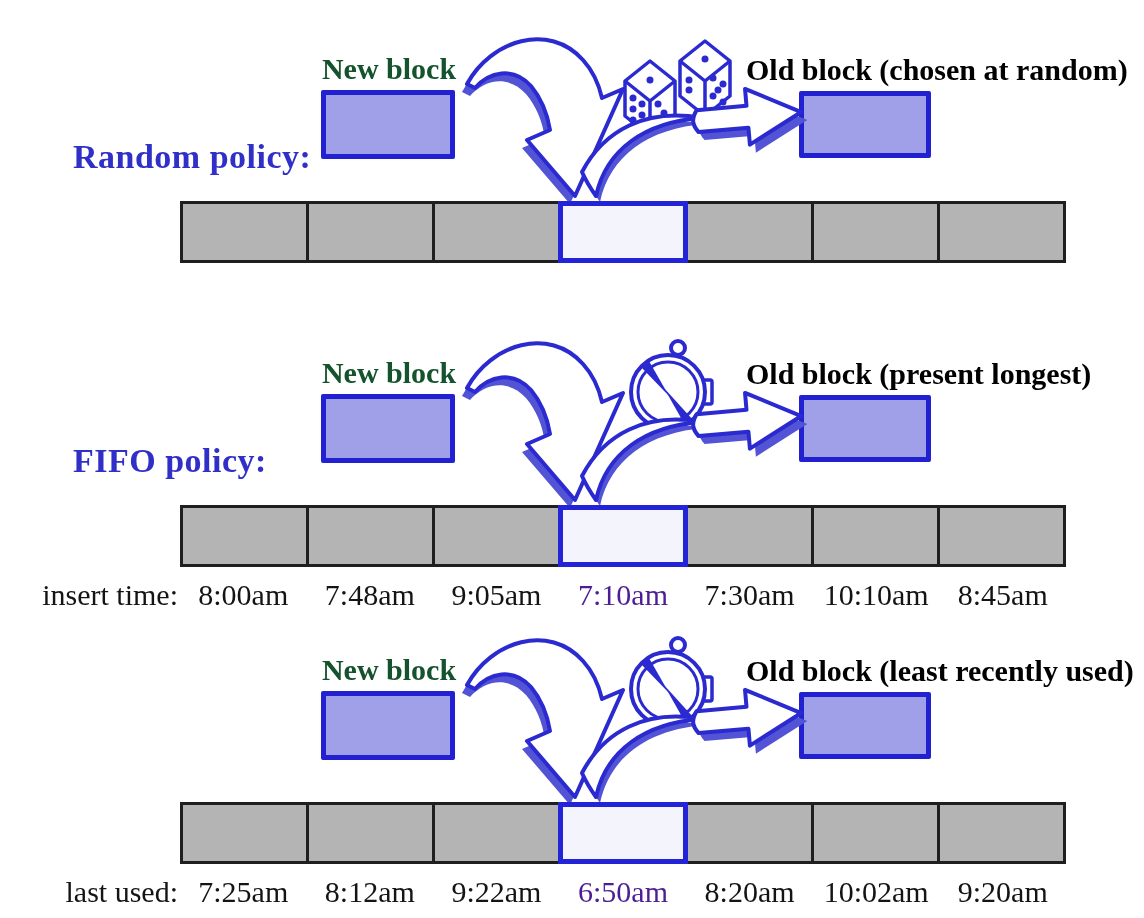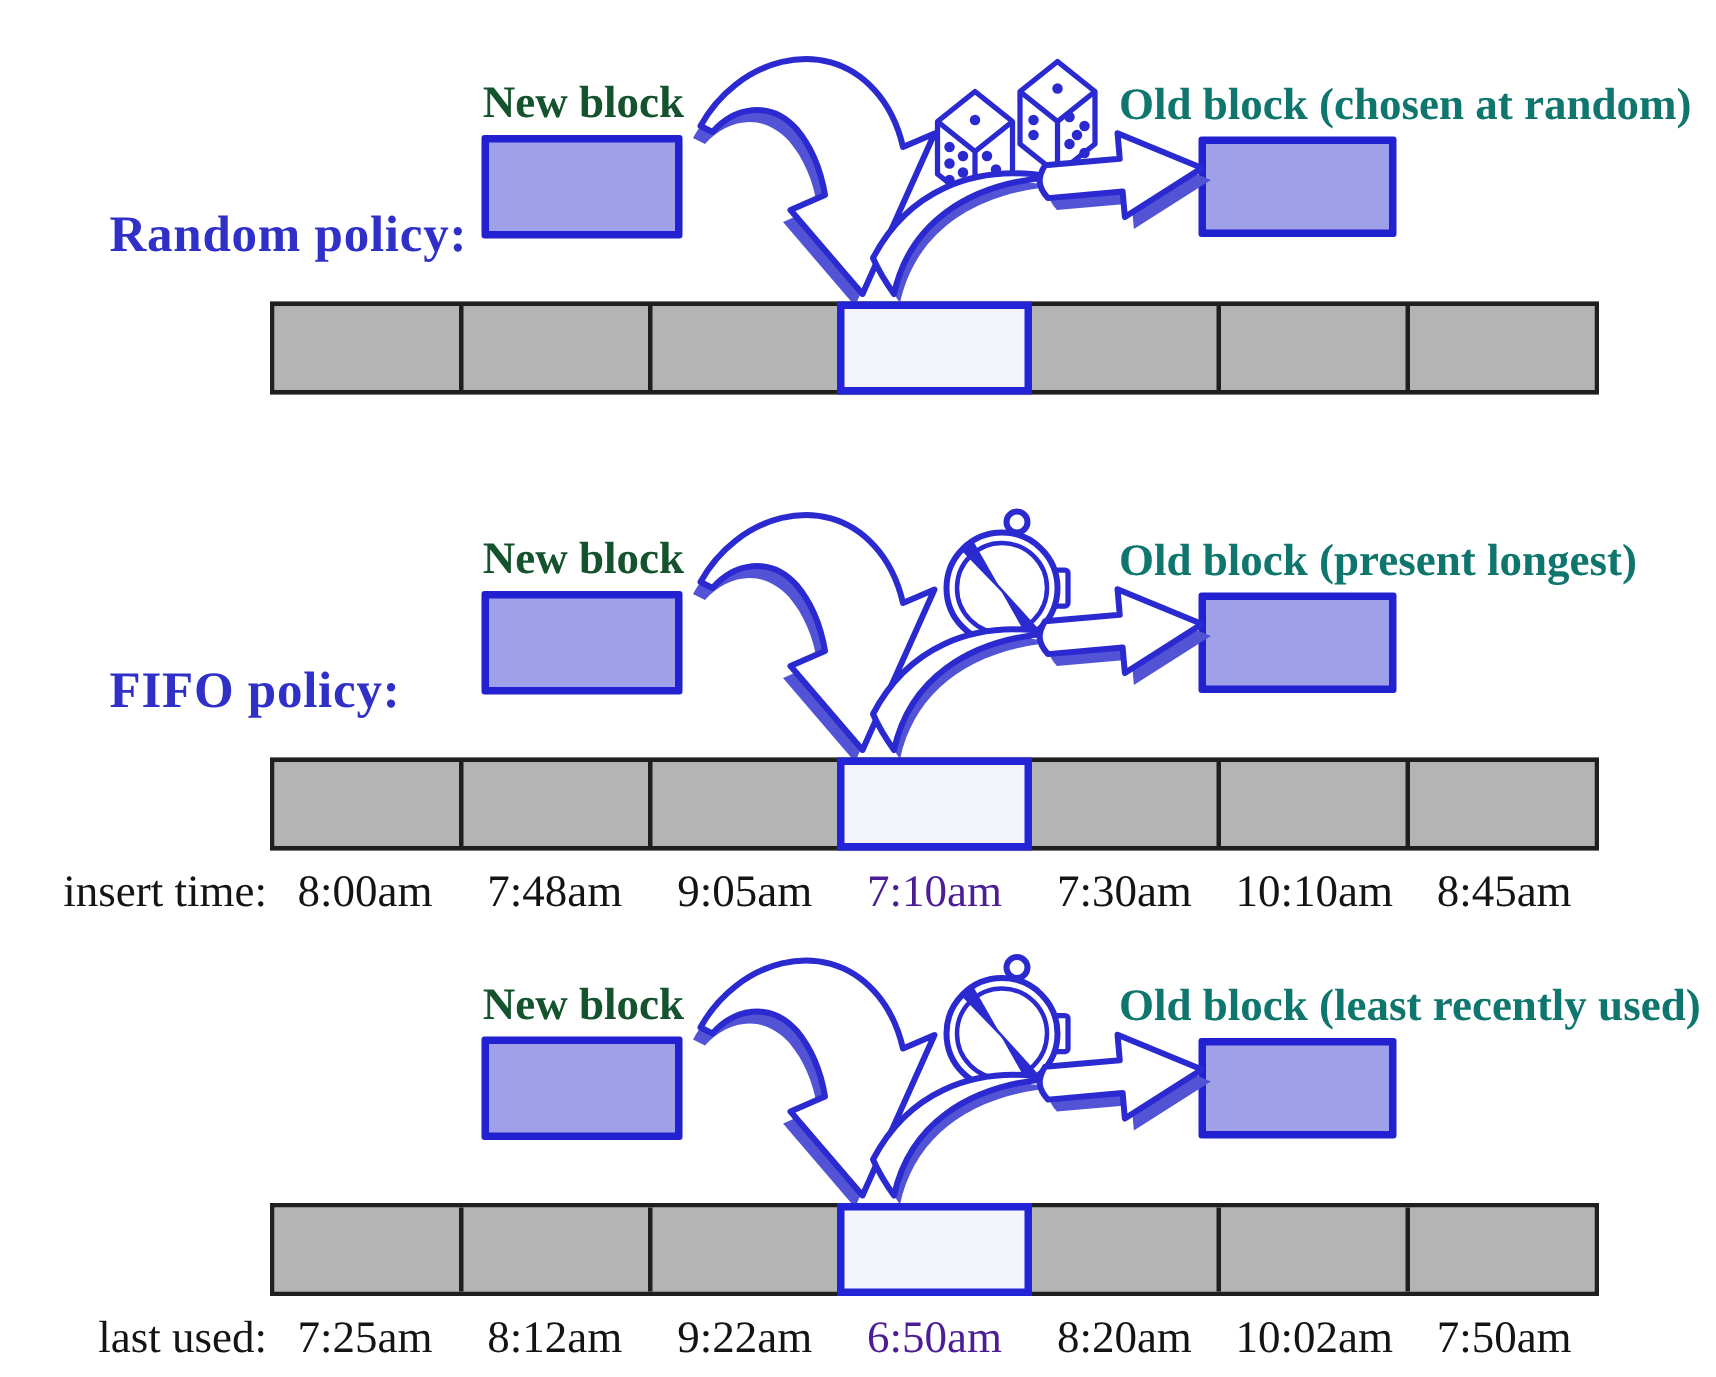--- a/index.html
+++ b/index.html
@@ -14,21 +14,21 @@
   .policy-label{
     position:absolute;left:73px;top:calc(138px + var(--oy));
     font-weight:bold;font-size:34px;color:#3030c8;letter-spacing:0.5px;white-space:nowrap;
   }
   .new-label{
     position:absolute;left:288px;width:202px;top:calc(52px + var(--oy));
     text-align:center;font-weight:bold;font-size:30px;color:#14532d;white-space:nowrap;
   }
   .old-label{
     position:absolute;left:746px;top:calc(53px + var(--oy));
-    font-weight:bold;font-size:30px;color:#0f766e;white-space:nowrap;
+    font-weight:bold;font-size:30px;color:#000000;white-space:nowrap;
   }
   .block{
     position:absolute;box-sizing:border-box;
     background:#a0a0e8;border:5px solid #2121d2;border-radius:2px;
   }
   .new-block{left:321px;top:calc(90px + var(--oy));width:134px;height:69px;}
   .old-block{left:799px;top:calc(91px + var(--oy));width:132px;height:67px;}
 
   .row{
     position:absolute;left:180px;top:calc(201px + var(--oy));width:886px;height:62px;
@@ -194,17 +194,17 @@
       <div class="cell"></div>
     </div>
     <div class="times-caption">last used:</div>
     <div class="times-row">
       <span class="t">7:25am</span>
       <span class="t">8:12am</span>
       <span class="t">9:22am</span>
       <span class="t hl-t">6:50am</span>
       <span class="t">8:20am</span>
       <span class="t">10:02am</span>
-      <span class="t">7:50am</span>
+      <span class="t">9:20am</span>
     </div>
   </div>
 
 </div>
 
 </body></html>

